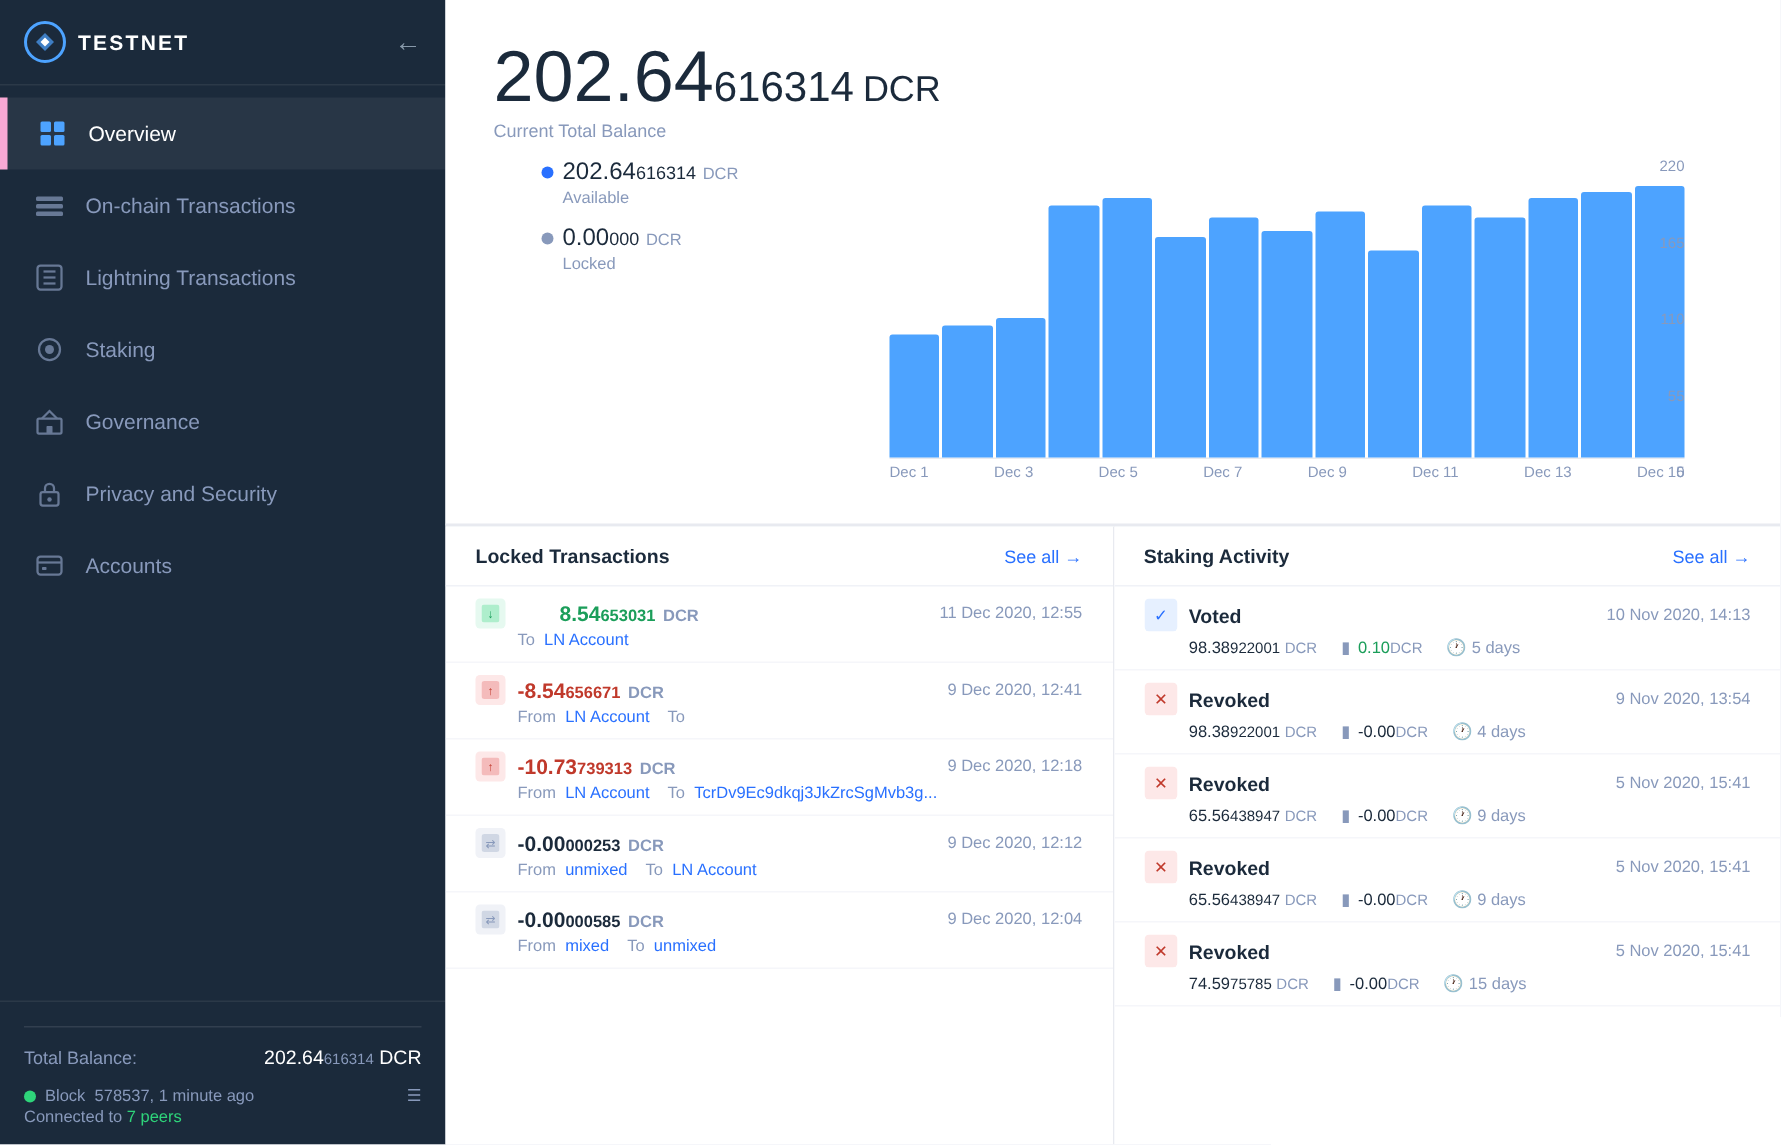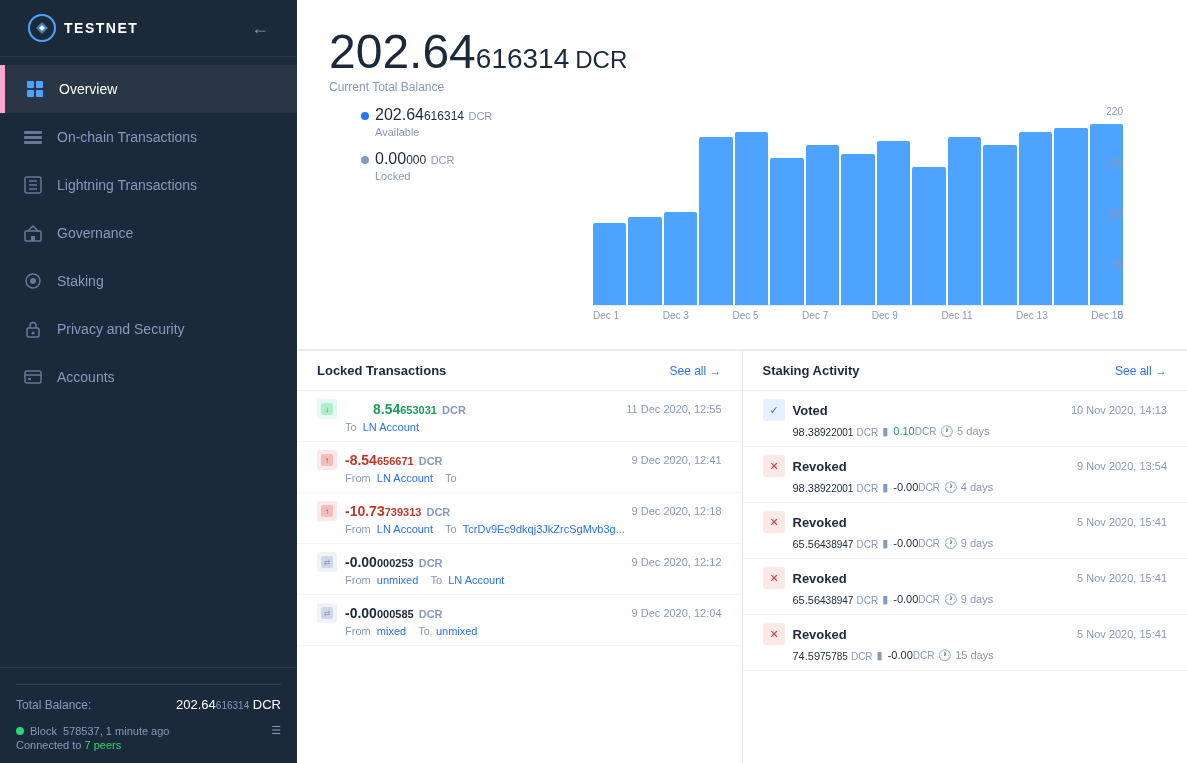--- a/index.html
+++ b/index.html
@@ -11,21 +11,21 @@
       min-width: 297px;
       background: #1b2a3b;
       display: flex;
       flex-direction: column;
       height: 100%;
     }
     .sidebar-header {
       display: flex;
       align-items: center;
       justify-content: space-between;
-      padding: 14px 28px;
+      padding: 14px 16px;
       border-bottom: 1px solid rgba(255,255,255,0.07);
     }
     .sidebar-logo {
       display: flex;
       align-items: center;
       gap: 8px;
     }
     .logo-icon {
       width: 28px;
       height: 28px;
@@ -375,21 +375,21 @@
     }
     .stk-label {
       font-size: 13px;
       font-weight: 600;
       color: #1b2a3b;
     }
     .stk-date { font-size: 11px; color: #8899bb; }
     .stk-details {
       display: flex;
       align-items: center;
-      gap: 4px;
+      gap: 16px;
       margin-top: 4px;
       margin-left: 30px;
       font-size: 11px;
     }
     .stk-price {
       color: #1b2a3b;
       font-weight: 500;
     }
     .stk-price .small { font-size: 10px; }
     .stk-reward { color: #8899bb; }
@@ -443,33 +443,33 @@
         <rect x="2" y="2" width="16" height="16" rx="2" fill="none" stroke="#8899bb" stroke-width="1.5"></rect>
         <line x1="6" y1="10" x2="14" y2="10" stroke="#8899bb" stroke-width="1.5"></line>
         <line x1="6" y1="6" x2="14" y2="6" stroke="#8899bb" stroke-width="1.5"></line>
         <line x1="6" y1="14" x2="14" y2="14" stroke="#8899bb" stroke-width="1.5"></line>
       </svg>
       <span>Lightning Transactions</span>
     </div>
 
     <div class="nav-item">
       <svg class="nav-icon" viewBox="0 0 20 20" fill="currentColor">
+        <circle cx="10" cy="10" r="7" fill="none" stroke="#8899bb" stroke-width="1.5"></circle>
+        <circle cx="10" cy="10" r="3" fill="#8899bb"></circle>
+      </svg>
+      <span>Staking</span>
+    </div>
+
+    <div class="nav-item">
+      <svg class="nav-icon" viewBox="0 0 20 20" fill="currentColor">
         <rect x="2" y="8" width="16" height="10" rx="1" fill="none" stroke="#8899bb" stroke-width="1.5"></rect>
         <path d="M5 8 L10 3 L15 8" stroke="#8899bb" stroke-width="1.5" fill="none"></path>
         <rect x="8" y="13" width="4" height="5" rx="0.5" fill="#8899bb"></rect>
       </svg>
       <span>Governance</span>
-    </div>
-
-    <div class="nav-item">
-      <svg class="nav-icon" viewBox="0 0 20 20" fill="currentColor">
-        <circle cx="10" cy="10" r="7" fill="none" stroke="#8899bb" stroke-width="1.5"></circle>
-        <circle cx="10" cy="10" r="3" fill="#8899bb"></circle>
-      </svg>
-      <span>Staking</span>
     </div>
 
     <div class="nav-item">
       <svg class="nav-icon" viewBox="0 0 20 20" fill="currentColor">
         <rect x="4" y="9" width="12" height="9" rx="1.5" fill="none" stroke="#8899bb" stroke-width="1.5"></rect>
         <path d="M7 9 V6.5 a3 3 0 0 1 6 0 V9" stroke="#8899bb" stroke-width="1.5" fill="none"></path>
         <circle cx="10" cy="14" r="1.5" fill="#8899bb"></circle>
       </svg>
       <span>Privacy and Security</span>
     </div>

